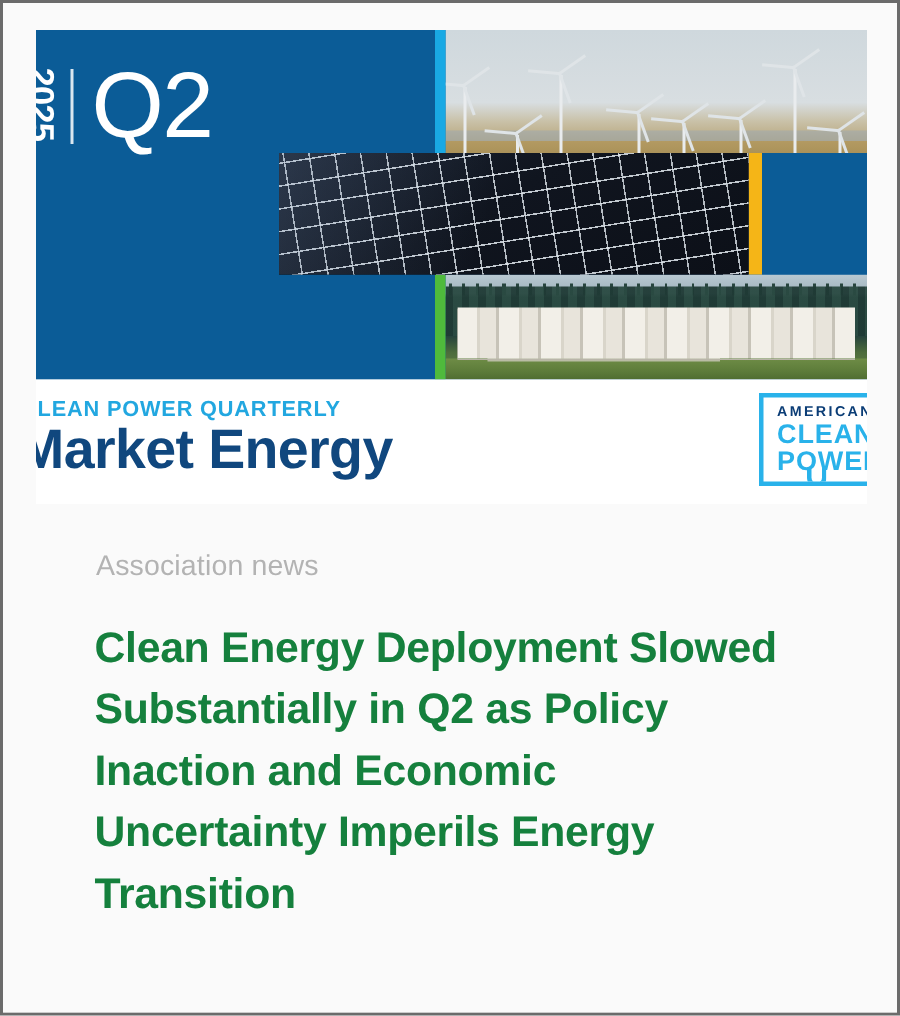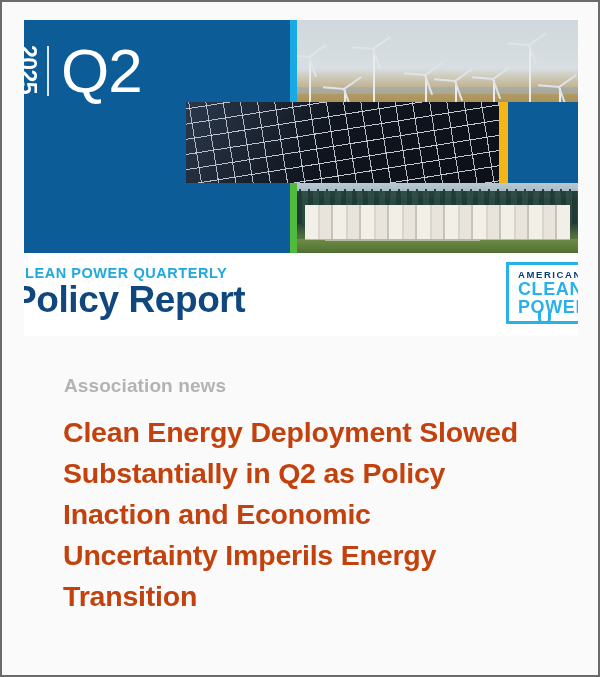--- a/index.html
+++ b/index.html
@@ -346,38 +346,38 @@
     position: absolute;
     left: 0;
     top: 334px;
     width: 598px;
     height: 339px;
     background: #fafafa;
   }
   .eyebrow {
     position: absolute;
     left: 62px;
-    top: 39px;
+    top: 31px;
     font-size: 19px;
-    font-weight: bold;
+    font-weight: normal;
     color: #b3b3b3;
     letter-spacing: 0.1px;
     font-family: "Liberation Sans", sans-serif;
   }
   .headline {
     position: absolute;
     left: 61px;
     top: 76px;
     width: 470px;
     margin: 0;
     font-size: 28.5px;
     font-weight: bold;
     line-height: 41px;
     letter-spacing: -0.2px;
-    color: #c2410c;
+    color: #15803d;
     font-family: "Liberation Sans", sans-serif;
   }
   a.headline-link { text-decoration: none; color: inherit; display: block; }
 </style>
 </head>
 <body>
 
 <div class="page-frame">
 
   <article class="news-card">
@@ -442,21 +442,21 @@
             <span style="writing-mode:vertical-rl;display:inline-block;">2025</span>
           </div>
           <div style="width:2px;height:50px;background:#ffffff;margin:0 12px 0 10px;opacity:.85;"></div>
           <div style="font-size:62px;font-weight:300;color:#ffffff;line-height:1;letter-spacing:-1px;font-family:'Liberation Sans',sans-serif;">Q2</div>
         </div>
 
       </div>
 
       <div class="cover-titleband">
         <div class="kicker">CLEAN POWER QUARTERLY</div>
-        <div class="report-title">Policy Report</div>
+        <div class="report-title">Market Energy</div>
 
         <div class="acp-logo">
           <div class="acp-line1">AMERICAN</div>
           <div class="acp-line2">CLEAN</div>
           <div class="acp-line3">
             <span>POWER</span>
             <span class="acp-plug"></span>
           </div>
         </div>
       </div>

